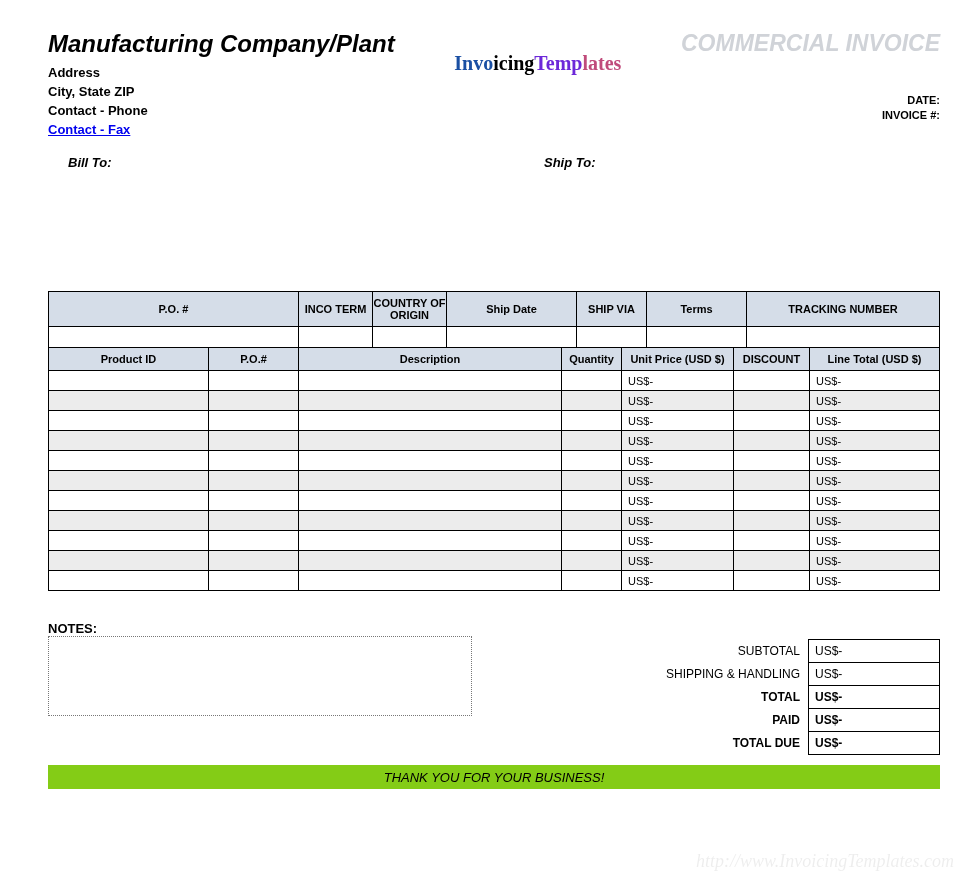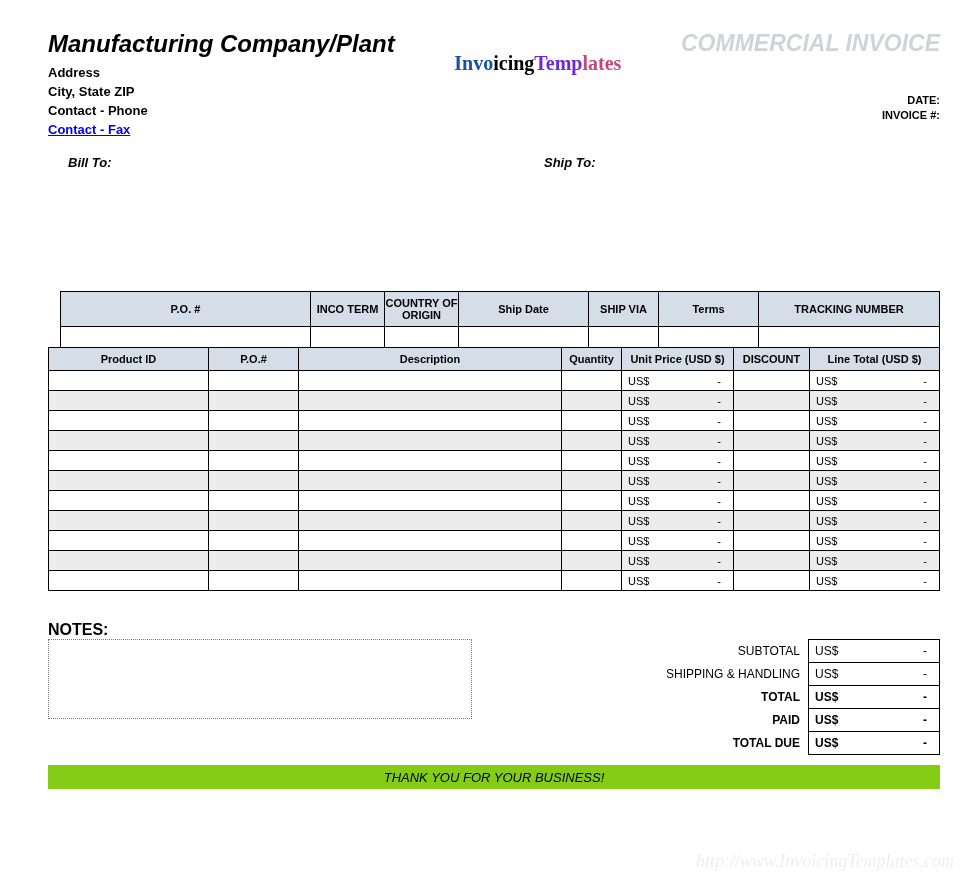--- a/index.html
+++ b/index.html
@@ -18,40 +18,40 @@
   .addr-lbl{font-size:13px;font-weight:700;}
   .addr-row .col.bill{padding-left:20px;}
   
   table{border-collapse:collapse;width:100%;}
   th,td{border:1px solid #000;font-size:11px;padding:0;}
   th{background:#d5dde8;font-weight:700;text-align:center;height:34px;vertical-align:middle;}
   .ship-tbl td{height:20px;}
   .items-tbl th{height:22px;}
   .items-tbl td{height:19px;text-align:center;}
   .items-tbl tbody tr:nth-child(even) td{background:#ececec;}
-  .money{display:flex;justify-content:space-between;align-items:center;padding:0 12px 0 6px;}
+  .money{display:flex;justify-content:flex-start;align-items:center;padding:0 12px 0 6px;}
   .money .cur{text-align:left;}
   .money .dash{text-align:right;}
   
   .totals-area{display:flex;margin-top:4px;}
   .totals-left{flex:1 1 auto;padding-right:8px;}
-  .notes-lbl{font-size:16px;font-weight:700;margin-bottom:0;margin-top:26px;}
+  .notes-lbl{font-size:13px;font-weight:700;margin-bottom:0;margin-top:26px;}
   .notes-box{border:1px dotted #777;height:80px;box-sizing:border-box;}
   .totals-right{flex:0 0 auto;}
   .totals-tbl{border-collapse:collapse;margin-top:44px;}
   .totals-tbl td{border:none;font-size:12px;height:22px;vertical-align:middle;}
   .totals-tbl .lab{text-align:right;padding-right:8px;font-weight:400;width:320px;}
   .totals-tbl .val{border:1px solid #000;width:130px;}
   .totals-tbl .bold .lab,.totals-tbl .bold .val{font-weight:700;}
   .noborder .val{border:none;}
   
   .thanks-bar{background:#84cc16;height:24px;text-align:center;font-size:13px;font-style:italic;display:flex;align-items:center;justify-content:center;margin-top:10px;}
   .watermark{position:absolute;right:20px;bottom:6px;font-family:'Comic Sans MS',cursive;font-size:18px;color:rgba(0,0,0,0.07);font-style:italic;}
   .spacer-top{height:120px;}
-  .ship-wrap{margin-top:0;margin-left:12px;}
+  .ship-wrap{margin-top:0;}
 </style>
 </head>
 <body>
 
 <div class="page">
 
   <div class="hdr">
     <div>
       <div class="company-name">Manufacturing Company/Plant</div>
       <div class="company-lines">

